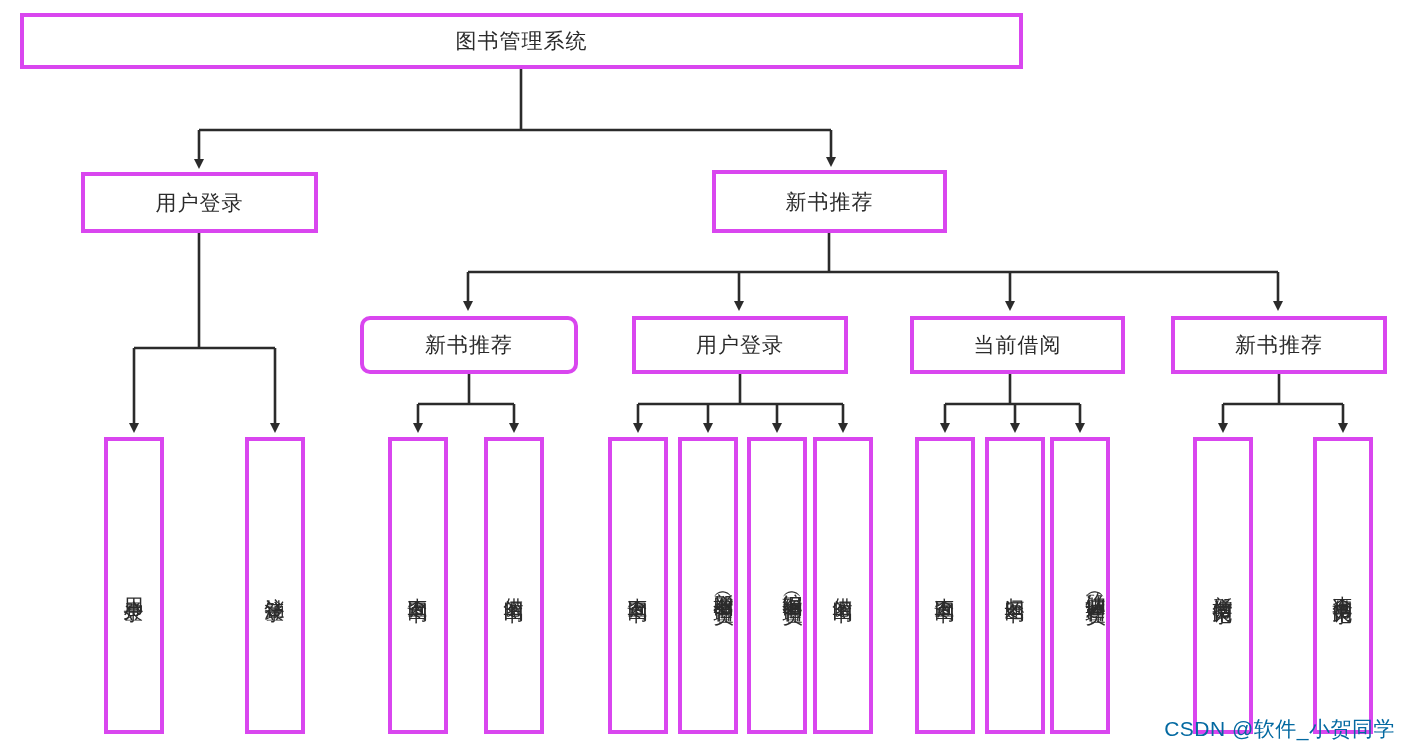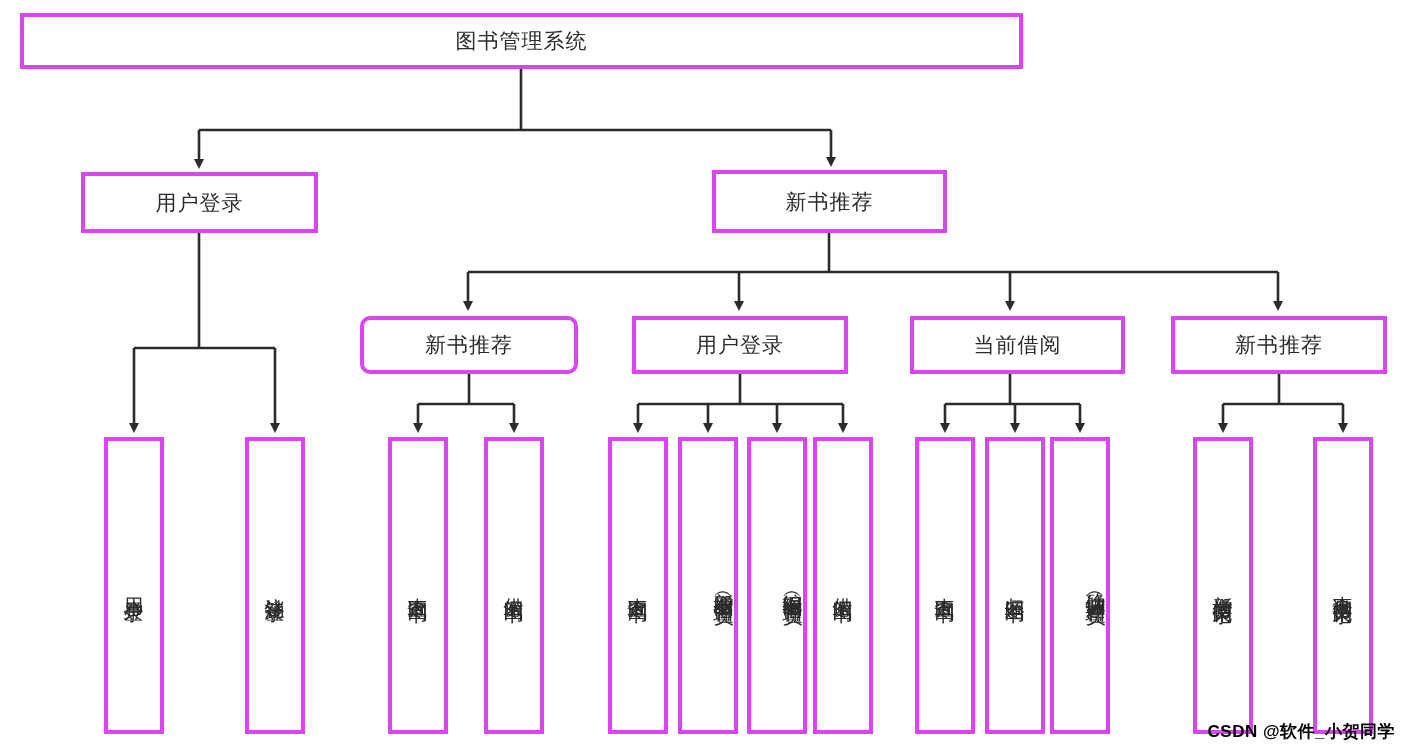--- a/index.html
+++ b/index.html
@@ -53,25 +53,24 @@
     left: 0;
     top: 0;
     width: 1405px;
     height: 747px;
     pointer-events: none;
   }
   .watermark {
     position: absolute;
     right: 10px;
     bottom: 4px;
-    font-size: 17px;
-    color: #000000;
+    font-size: 21px;
+    color: #0369a1;
     white-space: nowrap;
     letter-spacing: 0.5px;
-    font-weight: bold;
   }
 </style>
 </head>
 <body>
 
 <div id="canvas">
 
   <svg class="wires" viewBox="0 0 1405 747" xmlns="http://www.w3.org/2000/svg">
     <defs>
       <marker id="arrow" markerWidth="12" markerHeight="12" refX="1" refY="5" orient="auto" markerUnits="userSpaceOnUse">

